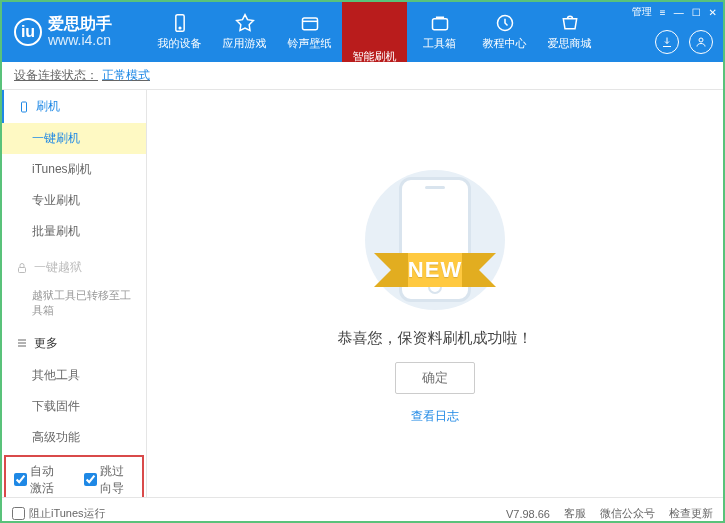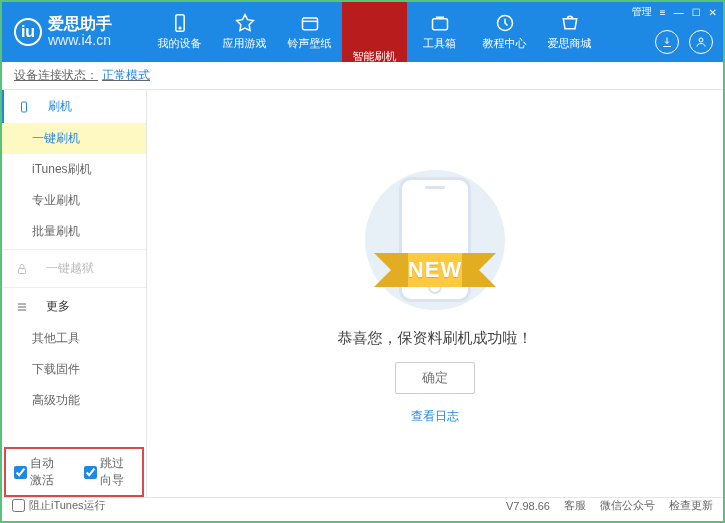--- a/index.html
+++ b/index.html
@@ -14,21 +14,21 @@
 .nav.active { background: #b91c1c; gap: 48px; }
 .nav svg, .nav .ic { width: 20px; height: 20px; }
 .win-ctrl { position: absolute; right: 6px; top: 3px; display: flex; gap: 8px; font-size: 10px; align-items: center; }
 .win-ctrl span { cursor: pointer; }
 .hdr-right { position: absolute; right: 10px; bottom: 8px; display: flex; gap: 10px; }
 .circle-btn { width: 24px; height: 24px; border: 1.5px solid #fff; border-radius: 50%; display: flex; align-items: center; justify-content: center; cursor: pointer; }
 .statusbar { height: 28px; border-bottom: 1px solid #e5e5e5; display: flex; align-items: center; padding: 0 12px; font-size: 12px; color: #666; text-decoration: underline; }
 .statusbar .mode { color: #1e88e5; margin-left: 4px; }
 .body { display: flex; height: 409px; }
 .sidebar { width: 145px; border-right: 1px solid #e5e5e5; display: flex; flex-direction: column; font-size: 12px; color: #555; overflow: hidden; }
-.side-sec { padding: 8px 14px; display: flex; align-items: center; gap: 18px; color: #333; }
+.side-sec { padding: 8px 14px; display: flex; align-items: center; gap: 6px; color: #333; }
 .side-sec.blue { color: #1e88e5; border-left: 2px solid #1e88e5; }
 .side-item { padding: 7px 10px 7px 30px; cursor: pointer; color: #666; }
 .side-item.active { background: #fef9c3; color: #1e88e5; }
 .side-note { font-size: 11px; color: #999; padding: 4px 10px 4px 30px; line-height: 1.4; }
 .side-grey { color: #bbb; }
 .side-divider { height: 1px; background: #eee; margin: 2px 0; }
 .chkrow { display: flex; gap: 20px; padding: 6px 8px; border: 2px solid #d94a4a; margin: 2px 2px; align-items: center; }
 .chkrow label { display: flex; align-items: center; gap: 3px; color: #666; cursor: pointer; }
 .chkrow input { accent-color: #1e88e5; }
 .main { flex: 1; display: flex; flex-direction: column; align-items: center; justify-content: center; gap: 14px; position: relative; }
@@ -37,21 +37,21 @@
 .phone { width: 72px; height: 125px; background: #fff; border: 3px solid #d9e4ee; border-radius: 12px; position: relative; z-index: 2; }
 .phone::before { content:""; position:absolute; top:6px; left:50%; transform:translateX(-50%); width:20px; height:3px; background:#d9e4ee; border-radius:2px; }
 .phone::after { content:""; position:absolute; bottom:5px; left:50%; transform:translateX(-50%); width:10px; height:10px; border:2px solid #d9e4ee; border-radius:50%; }
 .ribbon { position: absolute; z-index: 3; background: #ffc940; color: #fff; font-weight: 900; font-size: 22px; padding: 4px 16px; letter-spacing: 1px; bottom: 28px; text-shadow: 0 1px 1px rgba(0,0,0,.15); margin-top: 7px; }
 .ribbon::before, .ribbon::after { content:""; position:absolute; top:0; width:0; height:0; border:17px solid #e2ad20; }
 .ribbon::before { left:-18px; border-left-color:transparent; }
 .ribbon::after { right:-18px; border-right-color:transparent; }
 .msg { font-size: 15px; color: #444; }
 .ok-btn { padding: 6px 26px; border: 1px solid #ccc; background: #fff; color: #737373; cursor: pointer; font-size: 13px; border-radius: 2px; }
 .link { color: #1e88e5; font-size: 12px; cursor: pointer; }
-.footer { position: absolute; bottom: 0; left: 0; right: 0; height: 24px; border-top: 1px solid #e5e5e5; display: flex; align-items: flex-start; padding: 0 10px; font-size: 11px; color: #666; justify-content: space-between; background:#fff; }
+.footer { position: absolute; bottom: 0; left: 0; right: 0; height: 24px; border-top: 1px solid #e5e5e5; display: flex; align-items: flex-end; padding: 0 10px; font-size: 11px; color: #666; justify-content: space-between; background:#fff; }
 .footer-l { display: flex; align-items: center; gap: 4px; }
 .footer-r { display: flex; align-items: center; gap: 14px; }
 .footer-r span { cursor: pointer; }
 .sec-icon { width: 12px; height: 12px; display:inline-block; }
 </style>
 </head>
 <body>
 
 <div class="header">
   <div class="logo-area">
@@ -153,20 +153,21 @@
         <div class="side-item">批量刷机</div>
       </div>
     <div class="side-divider"></div>
     <div class="side-sec side-grey">
       <svg class="sec-icon" viewBox="0 0 24 24" fill="none" stroke="#bbb" stroke-width="2">
           <rect x="5" y="11" width="14" height="10" rx="2"></rect>
           <path d="M8 11V7a4 4 0 018 0v4"></path>
         </svg>
       <span>一键越狱</span>
     </div>
+    <div class="side-note">越狱工具已转移至工具箱</div>
     <div class="side-divider"></div>
     <div class="side-sec">
       <svg class="sec-icon" viewBox="0 0 24 24" fill="none" stroke="#666" stroke-width="2">
           <path d="M4 6h16M4 12h16M4 18h16"></path>
         </svg>
       <span>更多</span>
     </div>
     <div id="more-items">
         <div class="side-item">其他工具</div>
         <div class="side-item">下载固件</div>

